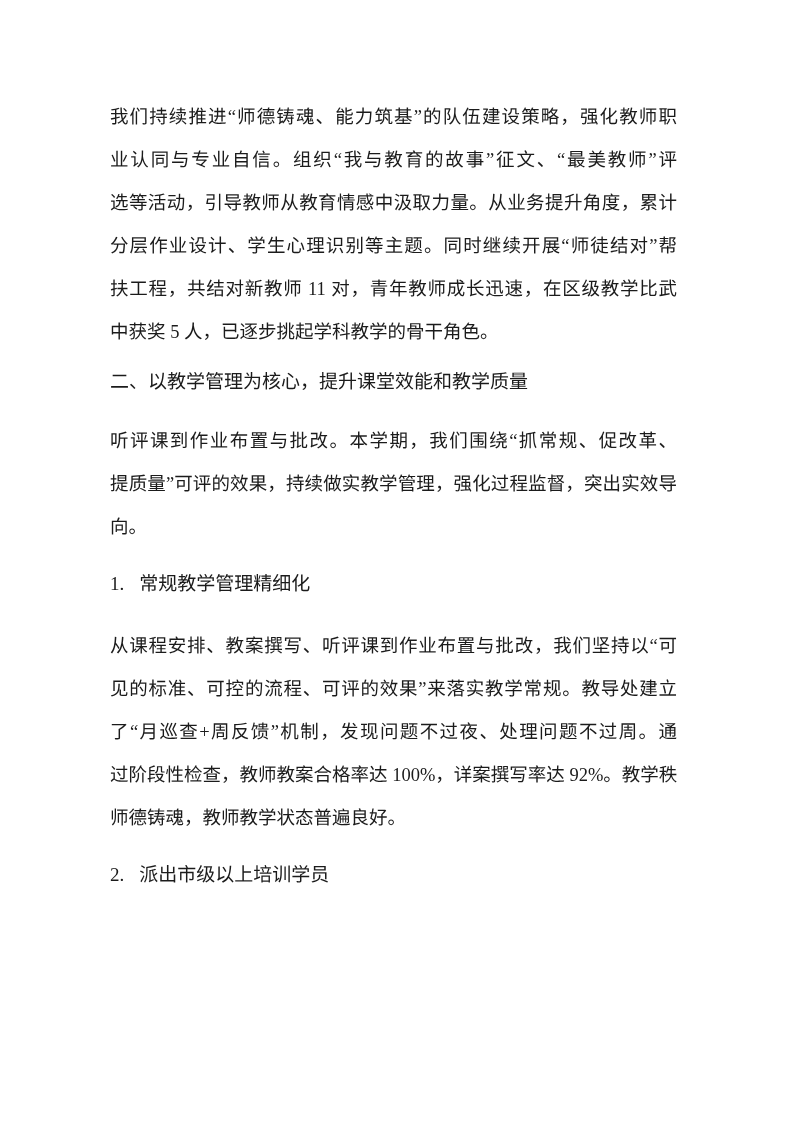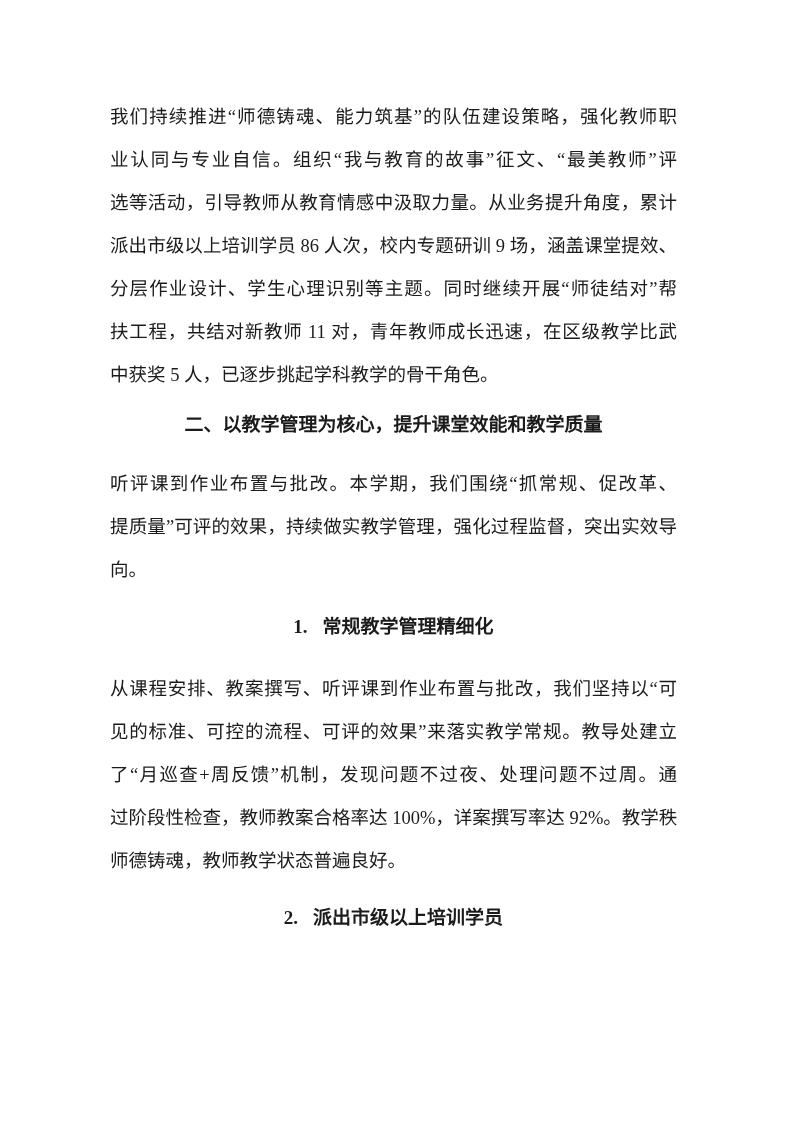--- a/index.html
+++ b/index.html
@@ -26,25 +26,24 @@
     font-size: 18.5px;
     line-height: 43px;
     text-align: justify;
     text-align-last: justify;
     white-space: nowrap;
   }
   .doc-line.last-line {
     text-align-last: left;
   }
   .heading {
-    font-weight: 700;
+    font-weight: 400;
     font-size: 19px;
     line-height: 43px;
     white-space: nowrap;
-    text-align: center;
   }
   .heading.section {
     margin-top: 6px;
     margin-bottom: 17px;
   }
   .heading.subsection {
     margin-top: 13px;
     margin-bottom: 20px;
   }
   .heading-number {
@@ -52,21 +51,20 @@
   }
 </style>
 </head>
 <body>
 
 <div class="page" style="background: rgb(255, 255, 255); color: rgb(27, 27, 27);">
     <div class="para">
       <div class="doc-line">我们持续推进“师德铸魂、能力筑基”的队伍建设策略，强化教师职</div>
       <div class="doc-line">业认同与专业自信。组织“我与教育的故事”征文、“最美教师”评</div>
       <div class="doc-line">选等活动，引导教师从教育情感中汲取力量。从业务提升角度，累计</div>
-      <div class="doc-line">派出市级以上培训学员 86 人次，校内专题研训 9 场，涵盖课堂提效、</div>
       <div class="doc-line">分层作业设计、学生心理识别等主题。同时继续开展“师徒结对”帮</div>
       <div class="doc-line">扶工程，共结对新教师 11 对，青年教师成长迅速，在区级教学比武</div>
       <div class="doc-line last-line">中获奖 5 人，已逐步挑起学科教学的骨干角色。</div>
     </div>
     <div class="heading section"><span>二、以教学管理为核心，提升课堂效能和教学质量</span></div>
     <div class="para">
       <div class="doc-line">听评课到作业布置与批改。本学期，我们围绕“抓常规、促改革、</div>
       <div class="doc-line">提质量”可评的效果，持续做实教学管理，强化过程监督，突出实效导</div>
       <div class="doc-line last-line">向。</div>
     </div>

